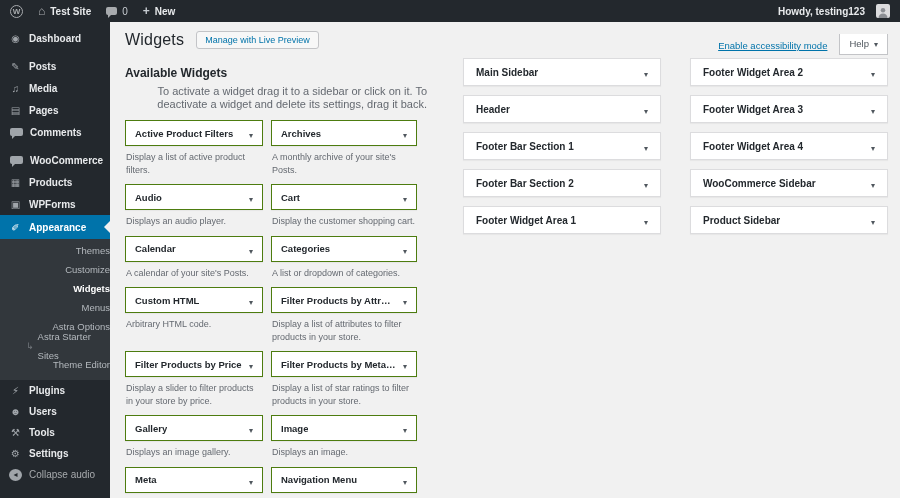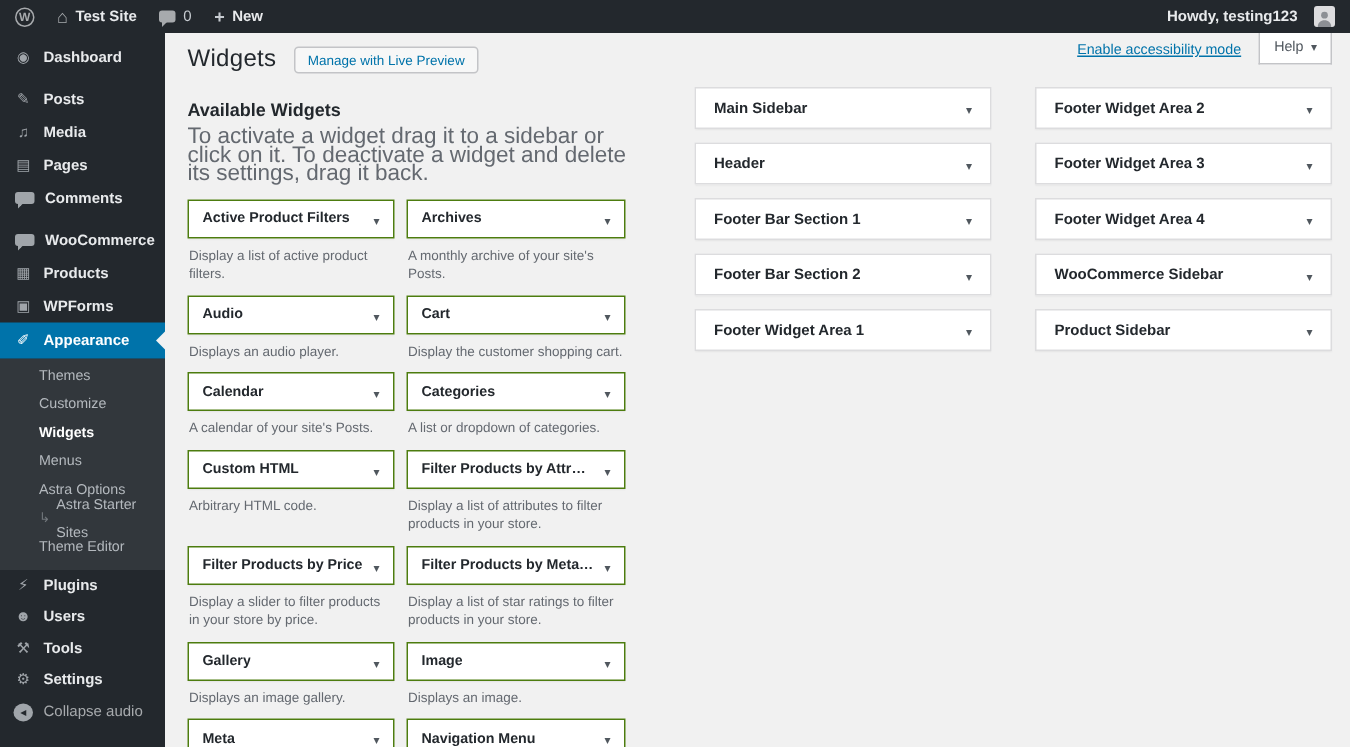--- a/index.html
+++ b/index.html
@@ -50,56 +50,56 @@
   .menu-item.active::after {
     content: ""; position: absolute; right: 0; top: 50%; margin-top: -6px;
     border: 6px solid transparent; border-right-color: #f1f1f1;
   }
   .bubble-icon { width: 11px; height: 8px; background: #a0a5aa; border-radius: 2px; position: relative; margin-left: 1px; }
   .bubble-icon::after { content: ""; position: absolute; left: 2px; bottom: -3px; border: 2px solid transparent; border-top-color: #a0a5aa; border-left-color: #a0a5aa; }
   .submenu { background: #32373c; padding: 2px 0 6px; }
   .submenu-item {
     height: 19px; line-height: 19px; padding-left: 26px;
     color: #b4b9be; font-size: 9.5px; cursor: pointer;
-    display: flex; align-items: center; gap: 4px;
+    display: flex; align-items: center; gap: 4px; justify-content: flex-end;
   }
   .submenu-item.current { color: #fff; font-weight: 700; }
   .child-arrow::before { content: "↳"; color: #72777c; font-size: 9px; }
   .menu-bottom .menu-item { height: 21px; }
   .collapse-circle {
     width: 12px; height: 12px; border-radius: 50%; background: #a0a5aa;
     display: inline-flex; align-items: center; justify-content: center;
   }
   .collapse-circle::before { content: "◂"; color: #23282d; font-size: 8px; line-height: 1; }
   .collapse-label { color: #a7aaad; font-weight: 400; }
   
   #content {
     position: absolute; top: 22px; left: 110px; right: 0; bottom: 0;
     background: #f1f1f1; padding: 6px 12px 0 15px;
   }
-  .topright { position: absolute; top: 0; right: 12px; display: flex; align-items: flex-start; gap: 12px; margin-left: 20px; }
+  .topright { position: absolute; top: 12px; right: 12px; display: flex; align-items: flex-start; gap: 12px; margin-left: 20px; }
   .a11y-link { color: #0073aa; text-decoration: underline; font-size: 9.5px; margin-top: 6px; cursor: pointer; }
   .help-tab {
     background: #fff; border: 1px solid #c3c4c7; border-top: none;
     padding: 4px 9px 5px; font-size: 9.5px; color: #50575e;
     display: flex; align-items: center; gap: 5px; cursor: pointer;
   }
   .caret::after { content: "▾"; font-size: 8px; color: #50575e; line-height: 1; }
   .header-row { display: flex; align-items: center; gap: 12px; margin: 2px 0 8px; height: 20px; }
   h1.page-title { font-size: 16px; font-weight: 400; color: #23282d; letter-spacing: .2px; }
   .manage-btn {
     background: #f7f7f7; border: 1px solid #c3c4c7; border-radius: 3px;
     color: #0073aa; font-size: 9px; padding: 3px 8px; cursor: pointer;
     font-family: inherit;
   }
   .columns { display: flex; align-items: flex-start; }
   
   .left-col { width: 292px; margin-right: 26px; padding-top: 8px; }
   h2.aw-heading { font-size: 12px; font-weight: 700; margin-bottom: 5px; }
-  .aw-desc { font-size: 15px; color: #646970; line-height: 12.5px; margin-bottom: 10px; width: 302px; }
+  .aw-desc { font-size: 11px; color: #646970; line-height: 12.5px; margin-bottom: 10px; width: 302px; text-align: right; }
   .w-grid { display: grid; grid-template-columns: 138px 146px; column-gap: 8px; }
   .w-bar {
     background: #fff; border: 1px solid #4d7c0f; box-shadow: 0 1px 1px rgba(0,0,0,.04);
     height: 26px; display: flex; align-items: center; justify-content: space-between;
     padding: 0 9px; cursor: move;
   }
   .w-name { font-size: 9.5px; font-weight: 700; color: #23282d; white-space: nowrap; overflow: hidden; }
   .w-desc { font-size: 9px; color: #646970; line-height: 12.5px; margin: 5px 1px 8px; }
   
   .right-col { flex: 1; display: flex; gap: 9px; }

